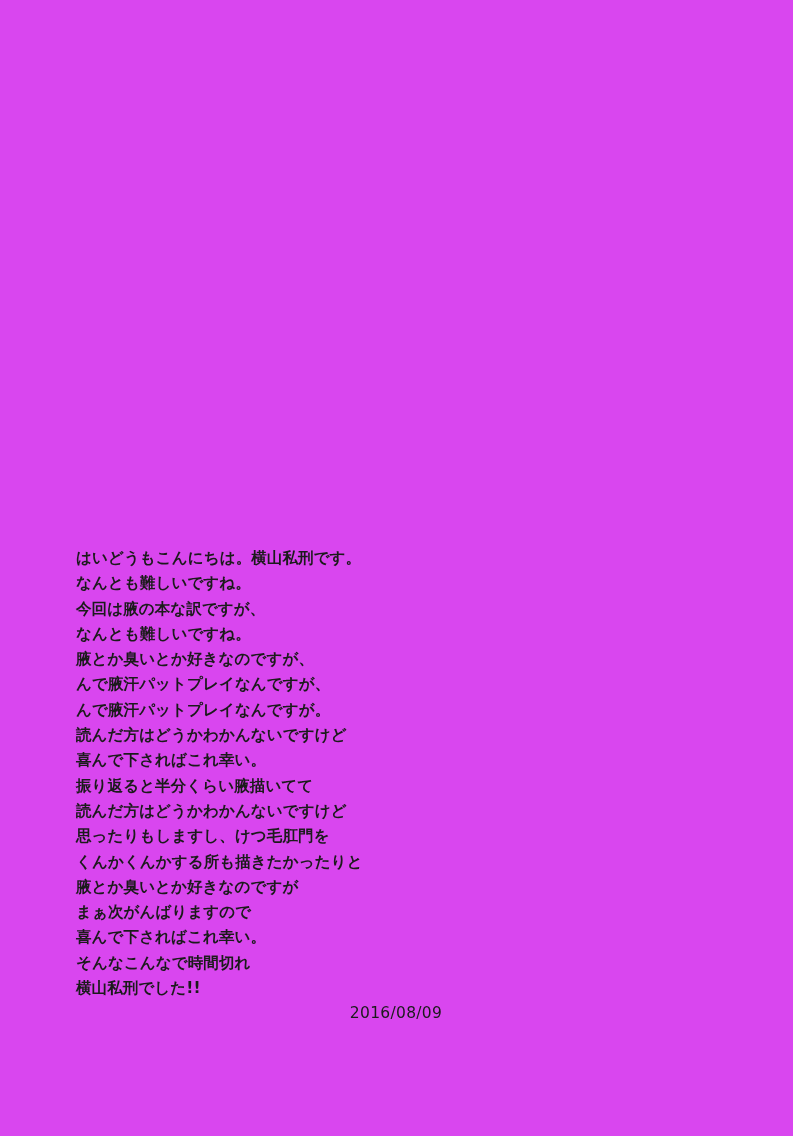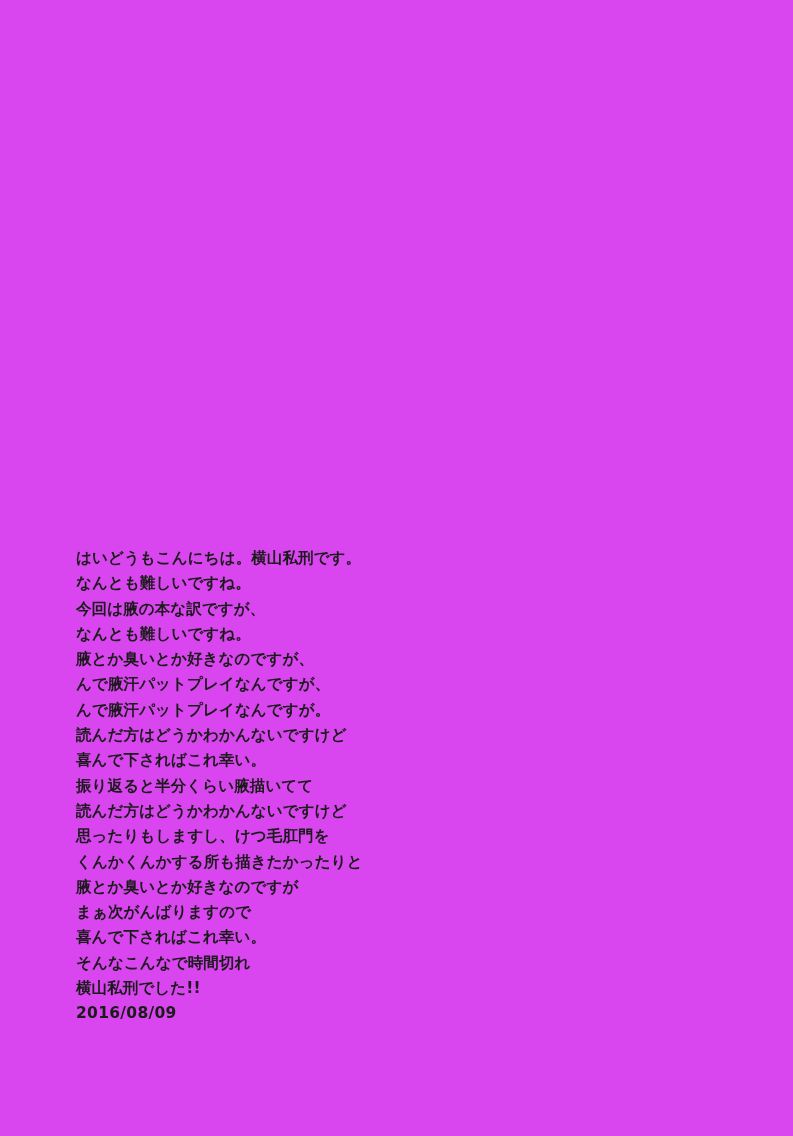--- a/index.html
+++ b/index.html
@@ -29,22 +29,23 @@
     margin: 0;
     font-family: "DejaVu Sans", "Liberation Sans", sans-serif;
     font-size: 15.5px;
     line-height: 25.3px;
     color: #1b1b1b;
     font-weight: 600;
     letter-spacing: 0.1px;
     white-space: pre;
   }
   .afterword p.date {
-    font-weight: 700;
+    font-weight: 400;
     letter-spacing: 0.3px;
+    text-align: center;
   }
 </style>
 </head>
 <body>
 
 <div class="page">
   <div class="afterword">
     <p>はいどうもこんにちは。横山私刑です。</p>
     <p>なんとも難しいですね。</p>
     <p>今回は腋の本な訳ですが、</p>

